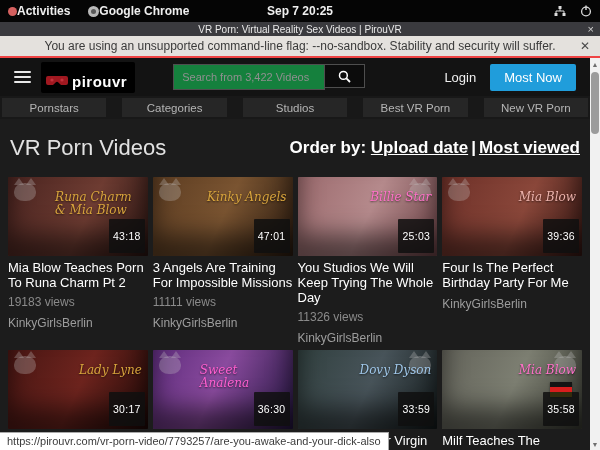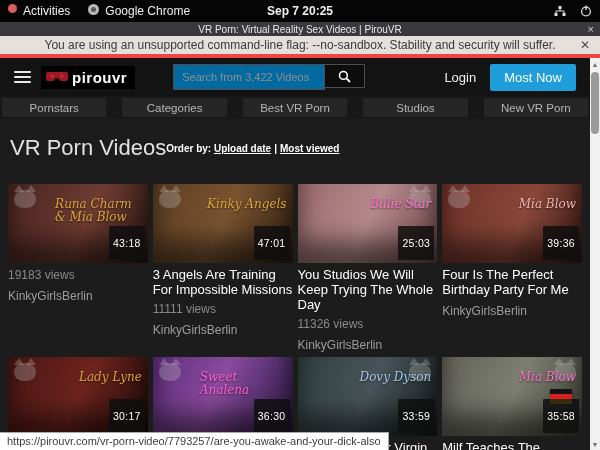--- a/index.html
+++ b/index.html
@@ -4,80 +4,80 @@
 <style>
   * { margin:0; padding:0; box-sizing:border-box; }
   html,body { width:600px; height:450px; overflow:hidden; background:#000;
     font-family:"Liberation Sans", sans-serif; }
   .stage { position:relative; width:600px; height:450px; background:#1c1c1c; }
 
   
   .sysbar { position:absolute; top:0; left:0; width:600px; height:22px; background:#050505;
     color:#efefef; display:flex; align-items:center; font-size:12px; padding:0 8px; z-index:60; }
   .sysbar .left { display:flex; align-items:center; gap:18px; }
-  .sys-item { display:flex; gap:6px; cursor:default; }
+  .sys-item { display:flex; align-items:center; cursor:default;font-weight:bold; }
   .dot-activities { width:9px; height:9px; border-radius:50%; background:#d4605f; display:inline-block; }
   .chrome-ico { width:11px; height:11px; border-radius:50%; background:#b9b9b9; position:relative; }
   .chrome-ico::after { content:""; position:absolute; inset:3px; border-radius:50%; background:#5a5a5a; }
   .sysbar .clock { position:absolute; left:0; right:0; text-align:center; font-weight:700; pointer-events:none; }
   .sysbar .right { margin-left:auto; display:flex; align-items:center; gap:14px; z-index:2; }
   .tray-svg { display:block; }
 
   
   .tabbar { position:absolute; top:22px; left:0; width:600px; height:14px; background:#3a3a3e;
     color:#e9e9e9; font-size:10px; display:flex; align-items:center; justify-content:center; z-index:59; }
   .tabbar .tab-close { position:absolute; right:6px; top:0; height:14px; display:flex; align-items:center;
     color:#cfcfcf; font-size:11px; cursor:pointer; }
 
   
   .infobar { position:absolute; top:36px; left:0; width:600px; height:22px; background:#e4e1dd;
-    border-bottom:4px solid #ef4444; color:#3a3a3a; font-size:12px; display:flex; align-items:center;
+    border-bottom:2px solid #ef4444; color:#3a3a3a; font-size:12px; display:flex; align-items:center;
     justify-content:center; z-index:58; }
   .infobar .info-close { position:absolute; right:10px; color:#4a4a4a; font-size:12px; cursor:pointer; }
 
   
   .viewport { position:absolute; top:58px; left:0; width:600px; height:392px; display:flex; }
   .pagecol { width:590px; height:392px; overflow:hidden; background:#1c1c1c; position:relative; }
 
   
   .scrollbar { width:10px; height:392px; background:#f1f1f1; position:relative; }
   .sb-arrow { position:absolute; left:0; width:10px; height:12px; display:flex; align-items:center;
     justify-content:center; color:#6e6e6e; font-size:7px; cursor:pointer; }
   .sb-up { top:0; } .sb-down { bottom:0; }
   .sb-thumb { position:absolute; left:1px; top:14px; width:8px; height:62px; background:#9b9b9b;
     border-radius:4px; cursor:pointer; }
 
   
   .siteheader { height:38px; background:#131313; display:flex; align-items:center; padding:0 14px; gap:10px; }
   .hamburger { width:17px; cursor:pointer; }
   .hamburger span { display:block; height:2px; background:#e8e8e8; margin:3px 0; border-radius:1px; }
-  .logo { display:flex; align-items:center; gap:4px; background:#000; padding:3px 8px 3px 5px;
+  .logo { display:flex; align-items:center; gap:4px; background:#000; padding:11px 8px 3px 5px;
     border-radius:2px; cursor:pointer; }
   .logo-text { color:#fff; font-size:15px; font-weight:700; letter-spacing:0.5px; }
   .searchwrap { display:flex; margin-left:28px; }
-  .searchwrap input { width:152px; height:24px; background:#0369a1; border:1px solid #4e4e4e;
+  .searchwrap input { width:152px; height:24px; background:#15803d; border:1px solid #4e4e4e;
     color:#cfcfcf; font-size:11px; padding:12px 8px; outline:none; font-family:"Liberation Sans", sans-serif; }
   .searchwrap input::placeholder { color:#8f8f8f; }
   .search-btn { width:40px; height:24px; background:#0c0c0c; border:1px solid #4e4e4e; border-left:none;
     display:flex; align-items:center; justify-content:center; cursor:pointer; }
   .auth { margin-left:auto; display:flex; align-items:center; gap:14px; }
   .login-link { color:#efefef; font-size:13px; cursor:pointer; }
   .join-btn { color:#fff; font-size:13px; padding:6px 14px; border:none; border-radius:2px; cursor:pointer;
     font-family:"Liberation Sans", sans-serif; }
 
   
   .nav { height:23px; background:#181818; display:flex; gap:16px; padding:2px 2px; }
   .nav-item { flex:1; background:#262626; color:#b5b5b5; font-size:11.5px; display:flex;
     align-items:center; justify-content:center; cursor:pointer; }
 
   
   .content { padding:4px 8px 0; }
-  .page-head { display:flex; align-items:center; margin:12px 2px 23px; }
+  .page-head { display:flex; align-items:center; justify-content:space-between; margin:12px 2px 16px; }
   .page-title { color:#e2e2e2; font-size:22px; font-weight:400; }
-  .orderby { color:#fff; font-size:10px; font-weight:700; }
+  .orderby { color:#fff; font-size:17px; font-weight:700; }
   .orderby a { color:#fff; text-decoration:underline; cursor:pointer; }
   .orderby .sep { margin:0 3px; }
 
   .grid { display:grid; grid-template-columns:repeat(4, 1fr); gap:4px 5px; }
   .card { position:relative; }
   .thumb { position:relative; width:100%; height:79px; overflow:hidden; border-radius:1px;
     box-shadow:inset 0 -22px 24px rgba(0,0,0,.55); cursor:pointer; }
   .t1 { background:linear-gradient(115deg,#4a2420,#6e3c32 55%,#2a1512); }
   .t2 { background:linear-gradient(115deg,#5d3d22,#7a5431 50%,#2c1c10); }
   .t3 { background:linear-gradient(115deg,#9c6b6e,#b58a8c 50%,#6e4448); }
@@ -190,42 +190,43 @@
         </div>
         <div class="auth">
           <span class="login-link">Login</span>
           <button class="join-btn" id="join-btn" style="background: rgb(32, 157, 219);">Most Now</button>
         </div>
       </div>
 
       <div class="nav">
         <div class="nav-item">Pornstars</div>
         <div class="nav-item">Categories</div>
+        <div class="nav-item">Studios</div>
         <div class="nav-item">Best VR Porn</div>
-        <div class="nav-item">Studios</div>
         <div class="nav-item">New VR Porn</div>
       </div>
 
       <div class="content">
         <div class="page-head">
           <h1 class="page-title">VR Porn Videos</h1>
           <div class="orderby">
             <span>Order by:</span>
             <a>Upload date</a><span class="sep">|</span><a>Most viewed</a>
           </div>
         </div>
 
         <div class="grid">
 
           <article class="card">
             <div class="thumb t1">
               <span class="cat-badge"></span>
               <span class="overlay-name o-gold">Runa Charm &amp; Mia Blow</span>
               <span class="duration">43:18</span>
             </div>
+            <h3 class="v-title">Mia Blow Teaches Porn To Runa Charm Pt 2</h3>
             <div class="v-views">19183 views</div>
             <a class="v-studio">KinkyGirlsBerlin</a>
           </article>
 
           <article class="card">
             <div class="thumb t2">
               <span class="cat-badge"></span>
               <span class="overlay-name o-gold">Kinky Angels</span>
               <span class="duration">47:01</span>
             </div>

